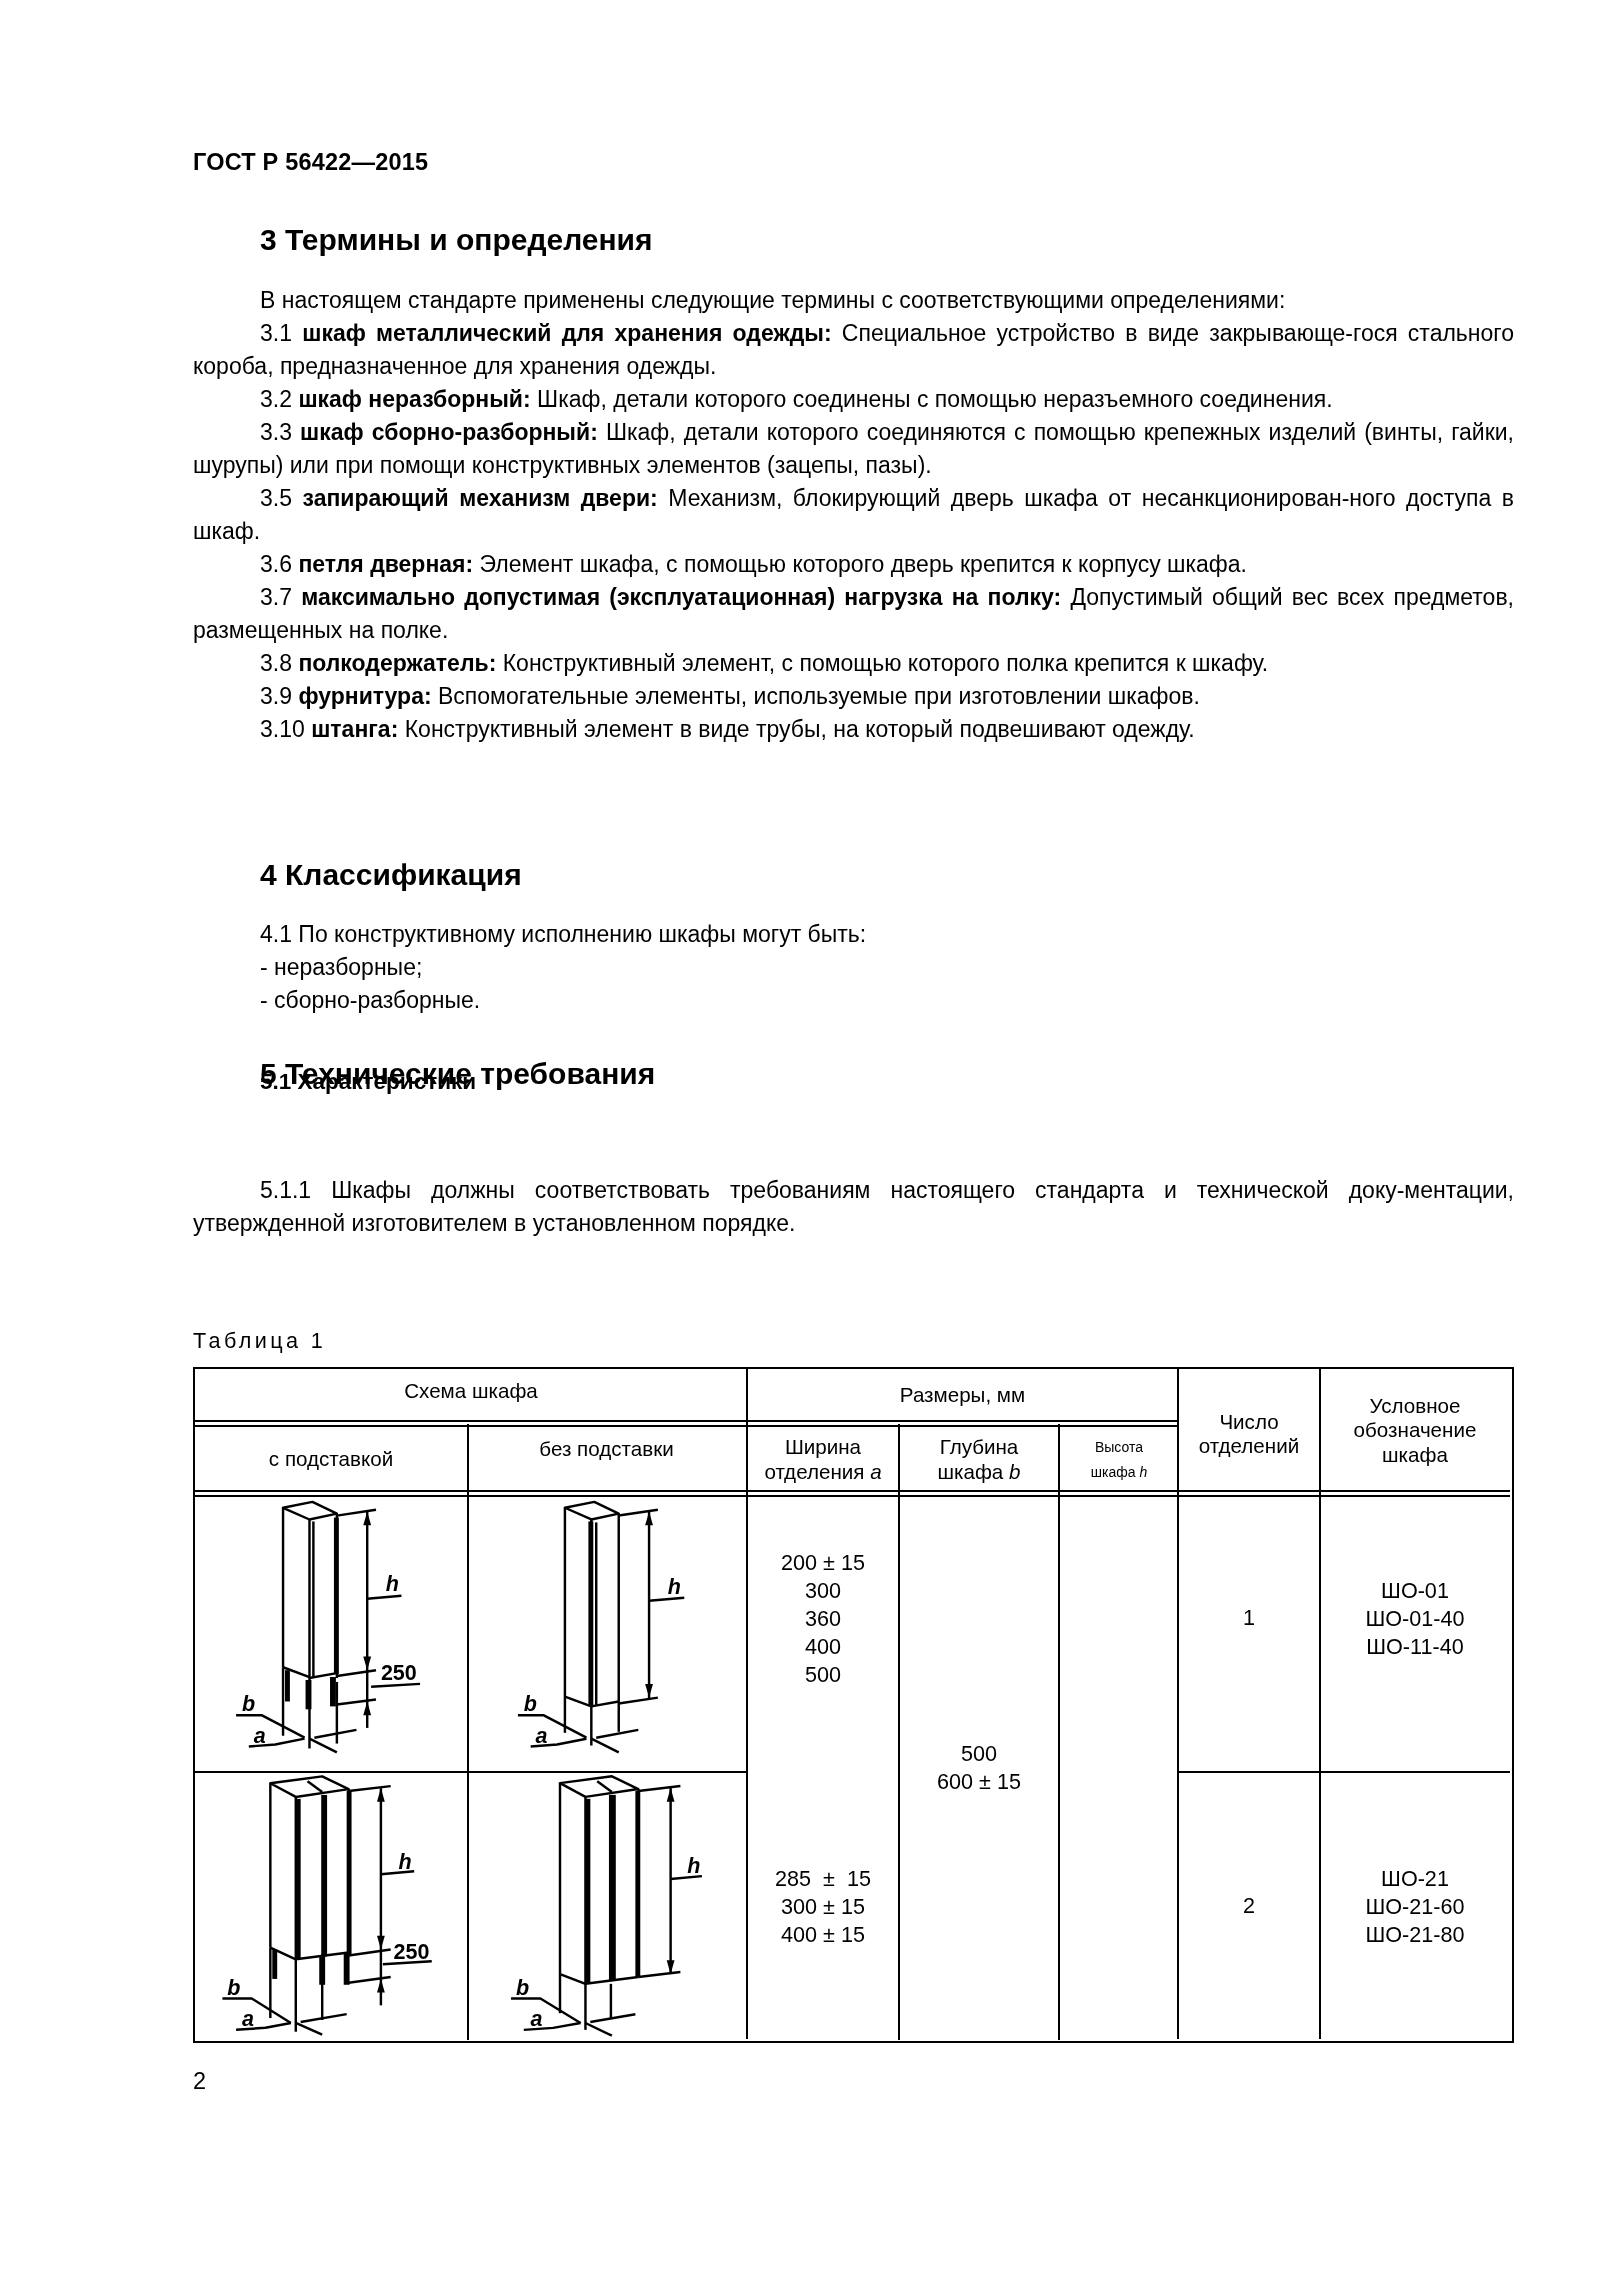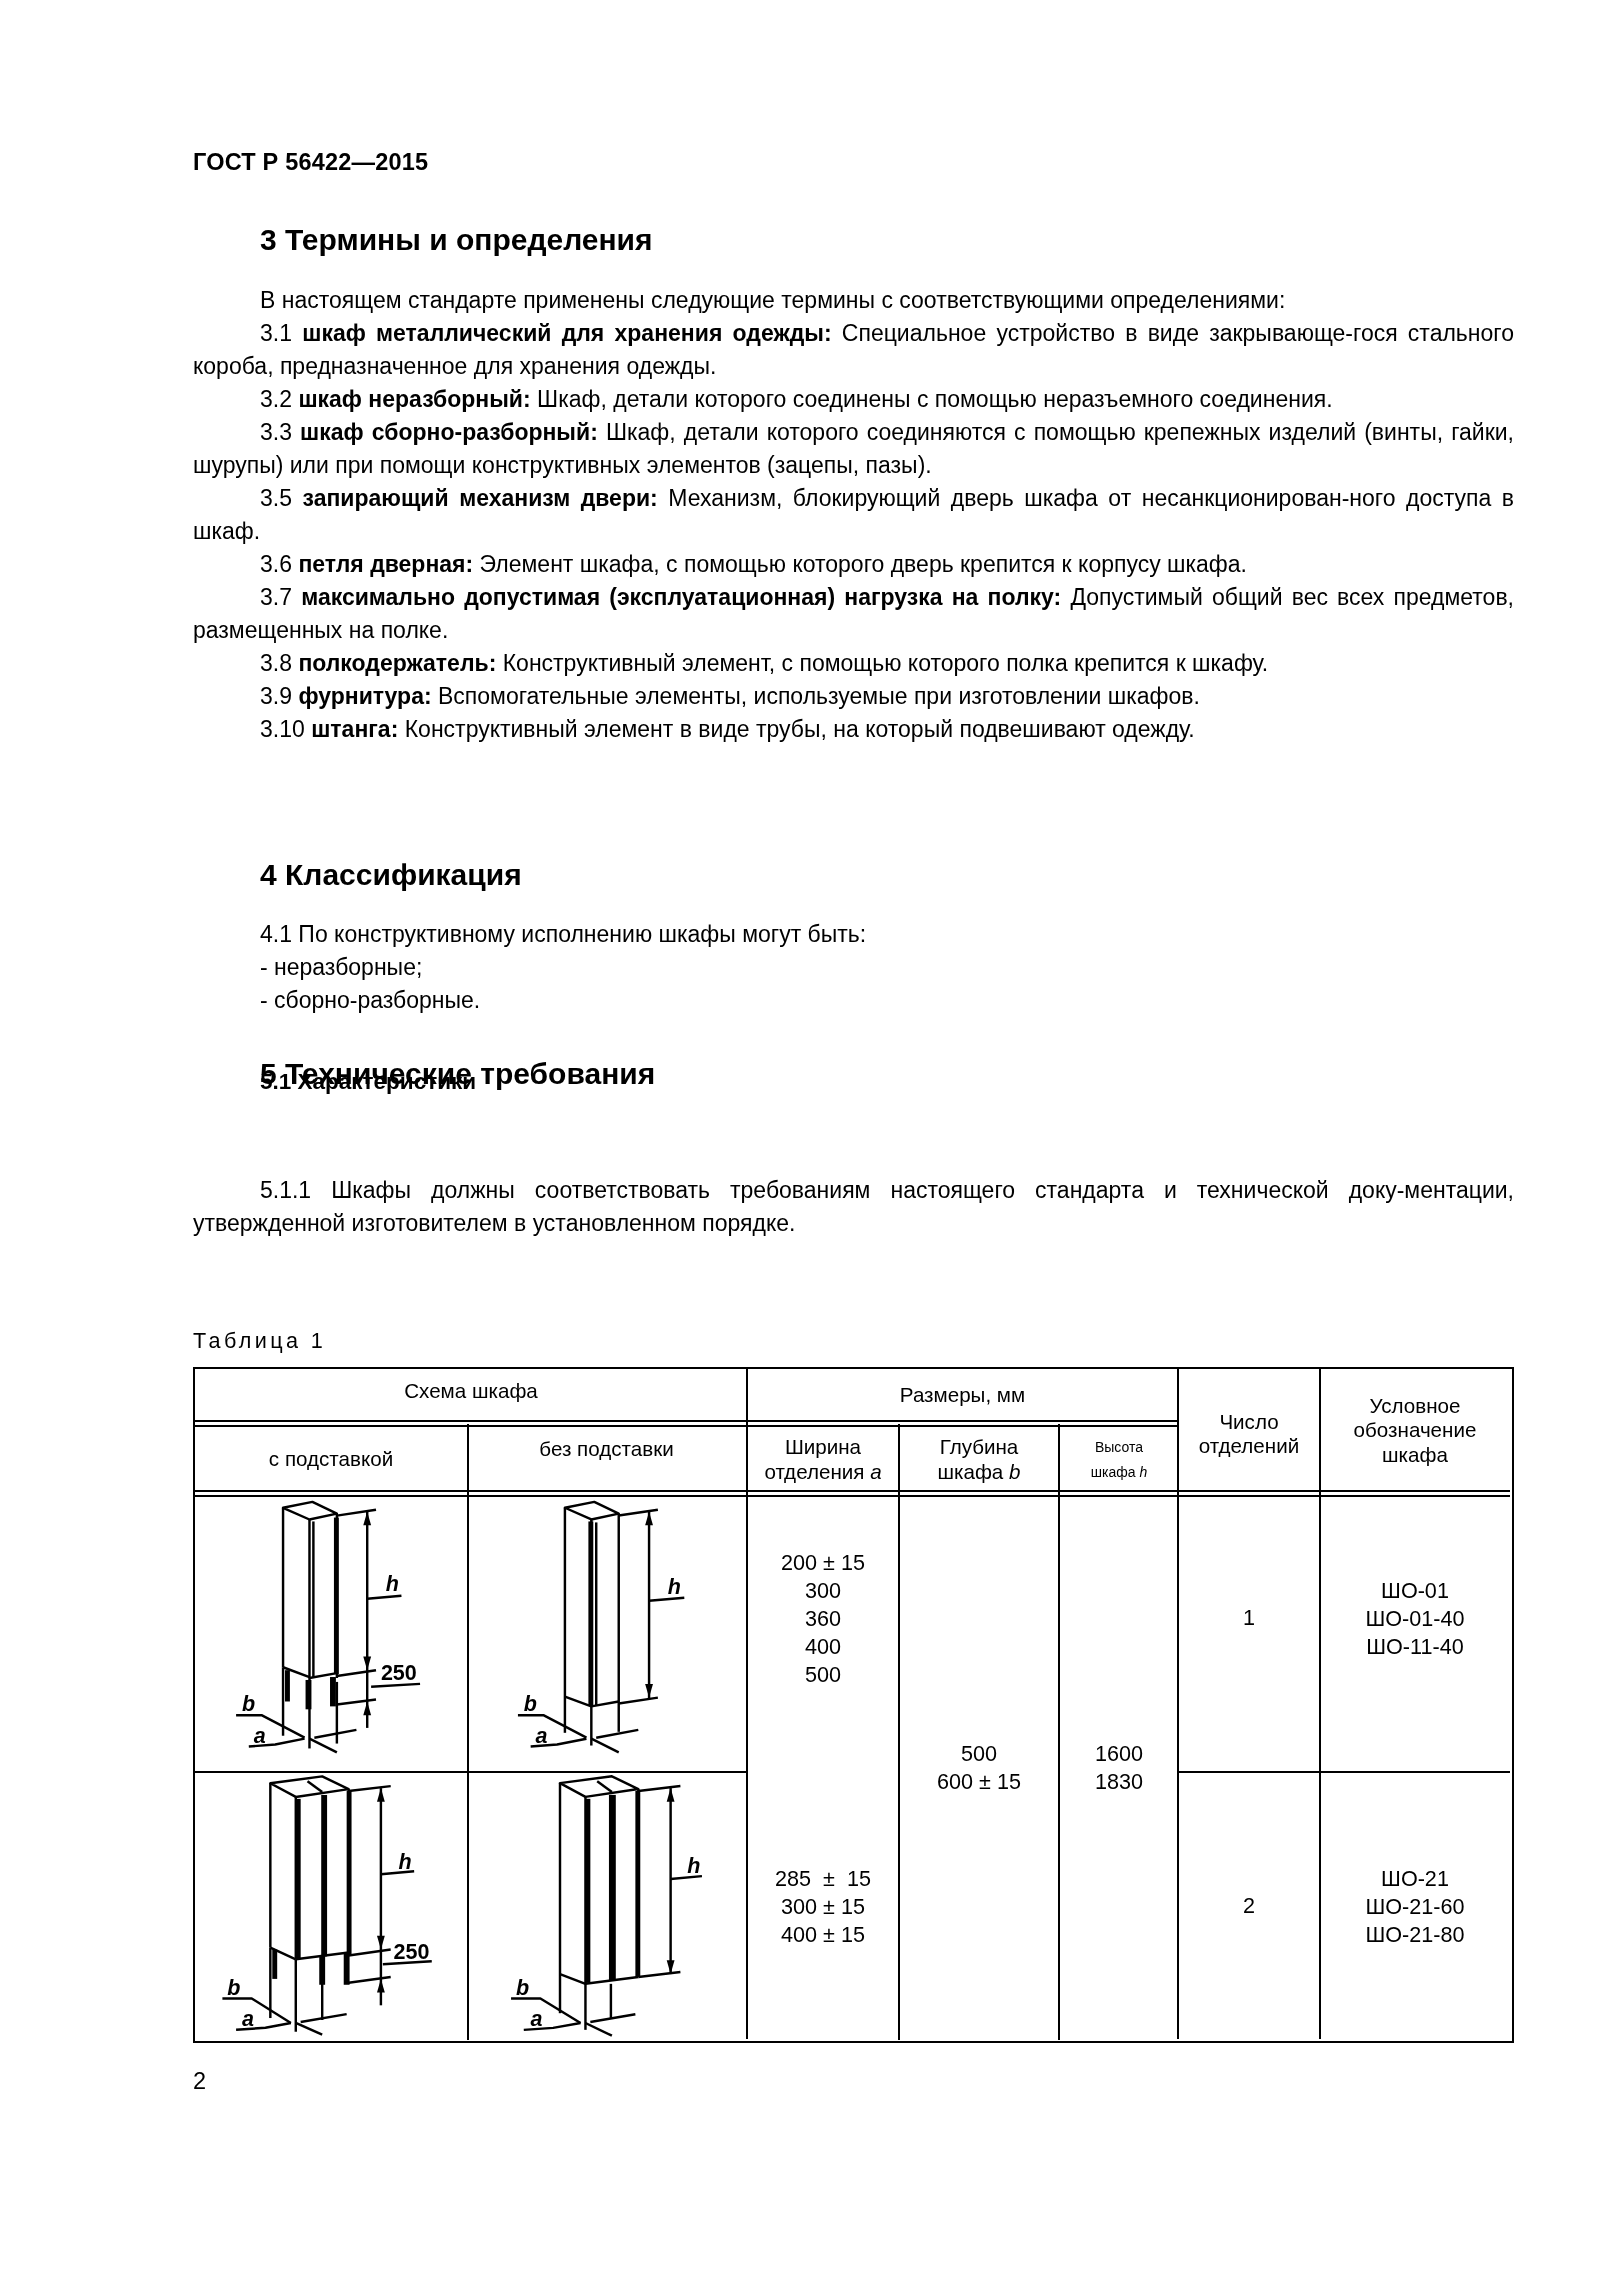--- a/index.html
+++ b/index.html
@@ -124,26 +124,20 @@
         <span>ШО-01</span>
         <span>ШО-01-40</span>
         <span>ШО-11-40</span>
       </div>
     </div>
 
     <div class="cell" style="left:704px;top:127px;width:160px;height:543px;">
       <div class="stack">
           <span>500</span>
           <span>600 ± 15</span>
-        </div>
-    </div>
-    <div class="cell" style="left:864px;top:127px;width:120px;height:543px;">
-      <div class="stack">
-          <span>1600</span>
-          <span>1830</span>
         </div>
     </div>
 
     <div class="cell" style="left:552px;top:404px;width:152px;height:267px;">
       <div class="stack">
         <span style="white-space:pre;">285  ±  15</span>
         <span>300 ± 15</span>
         <span>400 ± 15</span>
       </div>
     </div>

